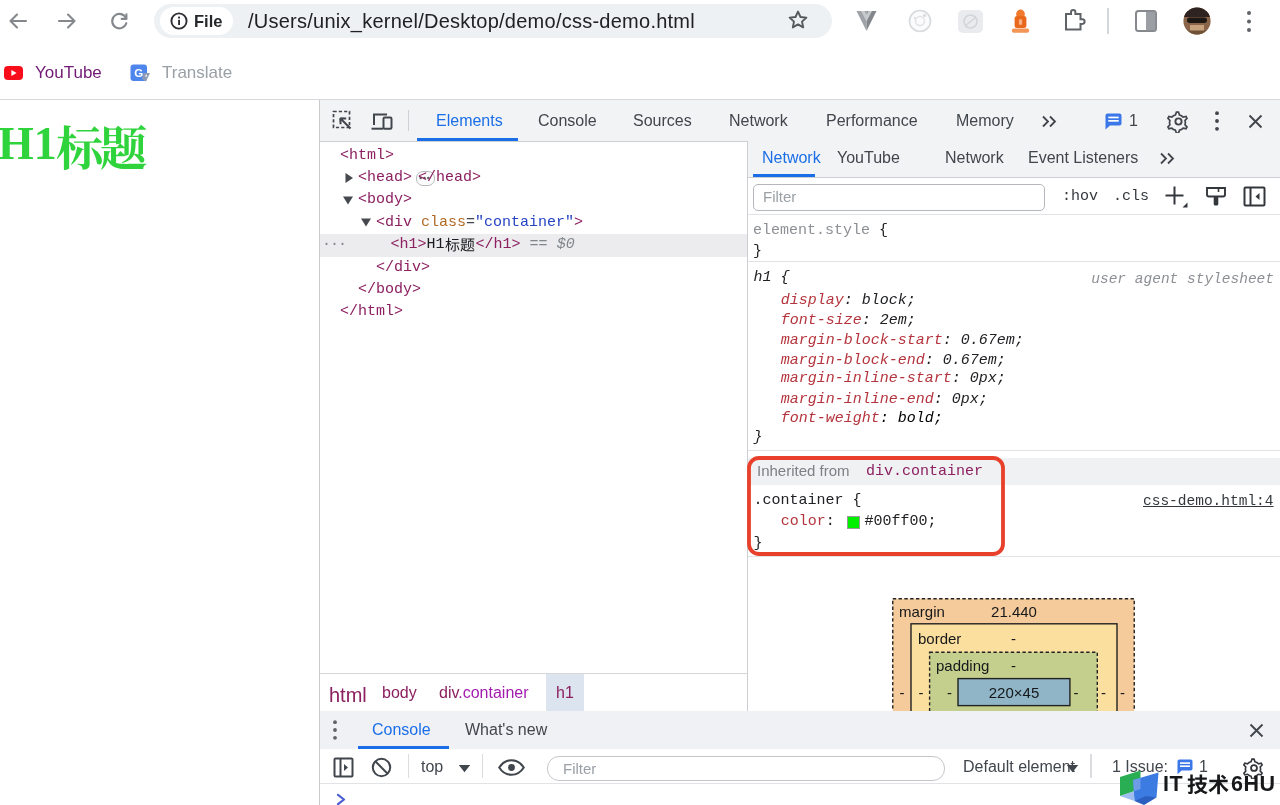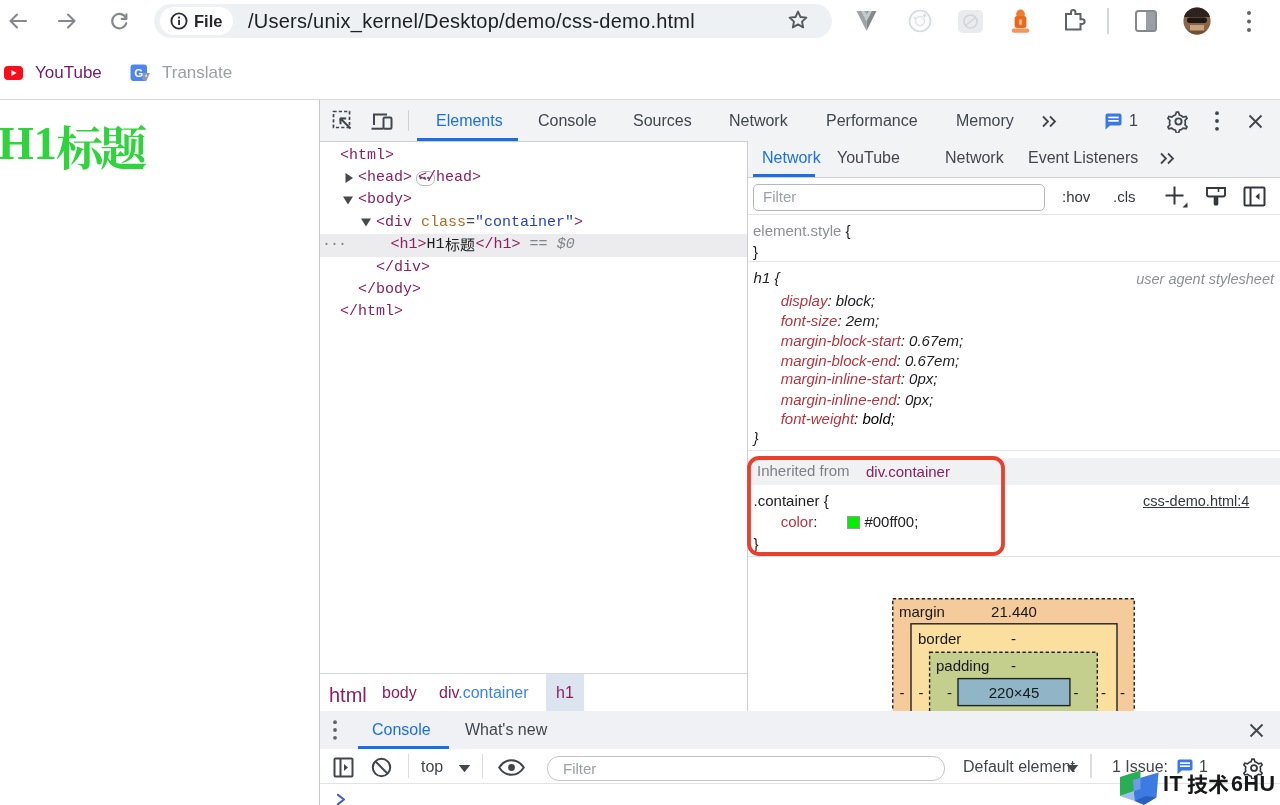--- a/index.html
+++ b/index.html
@@ -1,20 +1,20 @@
 <!DOCTYPE html>
 <html><head>
 <meta charset="utf-8">
 <style>
   html,body{margin:0;padding:0}
   body{width:1280px;height:805px;position:relative;background:#fff;overflow:hidden;
        font-family:"Liberation Sans",sans-serif;-webkit-font-smoothing:antialiased}
   .abs{position:absolute}
   .mono{font-family:"Liberation Mono",monospace;font-size:15px;line-height:22.4px;white-space:pre}
-  .smono{font-family:Liberation Sans, sans-serif;font-size:15px;line-height:20px;white-space:pre}
+  .smono{font-family:Liberation Mono, monospace;font-size:15px;line-height:20px;white-space:pre}
   .tag{color:#8c2060}
   .attr{color:#b06a26}
   .aval{color:#2643c4}
   .gry{color:#80868b}
   .ui{font-size:16px;color:#41464d}
   svg{display:block}
 </style>
 </head>
 <body>
 
@@ -216,21 +216,21 @@
 
 <div class="abs mono tag" style="left:376px;top:256.6px">&lt;/div&gt;</div>
 <div class="abs mono tag" style="left:358px;top:279px">&lt;/body&gt;</div>
 <div class="abs mono tag" style="left:340px;top:301.4px">&lt;/html&gt;</div>
 
 
 <div class="abs" style="left:320px;top:672.5px;width:427px;height:1px;background:#d5d7da"></div>
 <div class="abs" style="left:546px;top:673.5px;width:38px;height:37.5px;background:#dce4f0"></div>
 <div class="abs" style="left:329px;top:684px;font-size:20px;color:#8c2060">html</div>
 <div class="abs" style="left:382px;top:684px;font-size:16px;color:#8c2060">body</div>
-<div class="abs" style="left:439px;top:684px;font-size:16px"><span style="color:#8c2060">div</span><span style="color:#3b82f6">.container</span></div>
+<div class="abs" style="left:439px;top:684px;font-size:16px"><span style="color:#8c2060">div</span><span style="color:#a21caf">.container</span></div>
 <div class="abs" style="left:556px;top:684px;font-size:16px;color:#8c2060">h1</div>
 
 
 <div class="abs" style="left:746.5px;top:141px;width:1.5px;height:570px;background:#ccced1"></div>
 <div class="abs" style="left:748px;top:141px;width:532px;height:36px;background:#f2f3f4;border-bottom:1px solid #ccced1"></div>
 <div class="abs ui" style="left:762px;top:149px;color:#1a6fe8">Network</div>
 <div class="abs ui" style="left:837px;top:149px">YouTube</div>
 <div class="abs ui" style="left:945px;top:149px">Network</div>
 <div class="abs ui" style="left:1028px;top:149px">Event Listeners</div>
 <svg class="abs" style="left:1159px;top:152px" width="17" height="13" viewBox="0 0 17 13" fill="none" stroke="#41464d" stroke-width="1.8">

